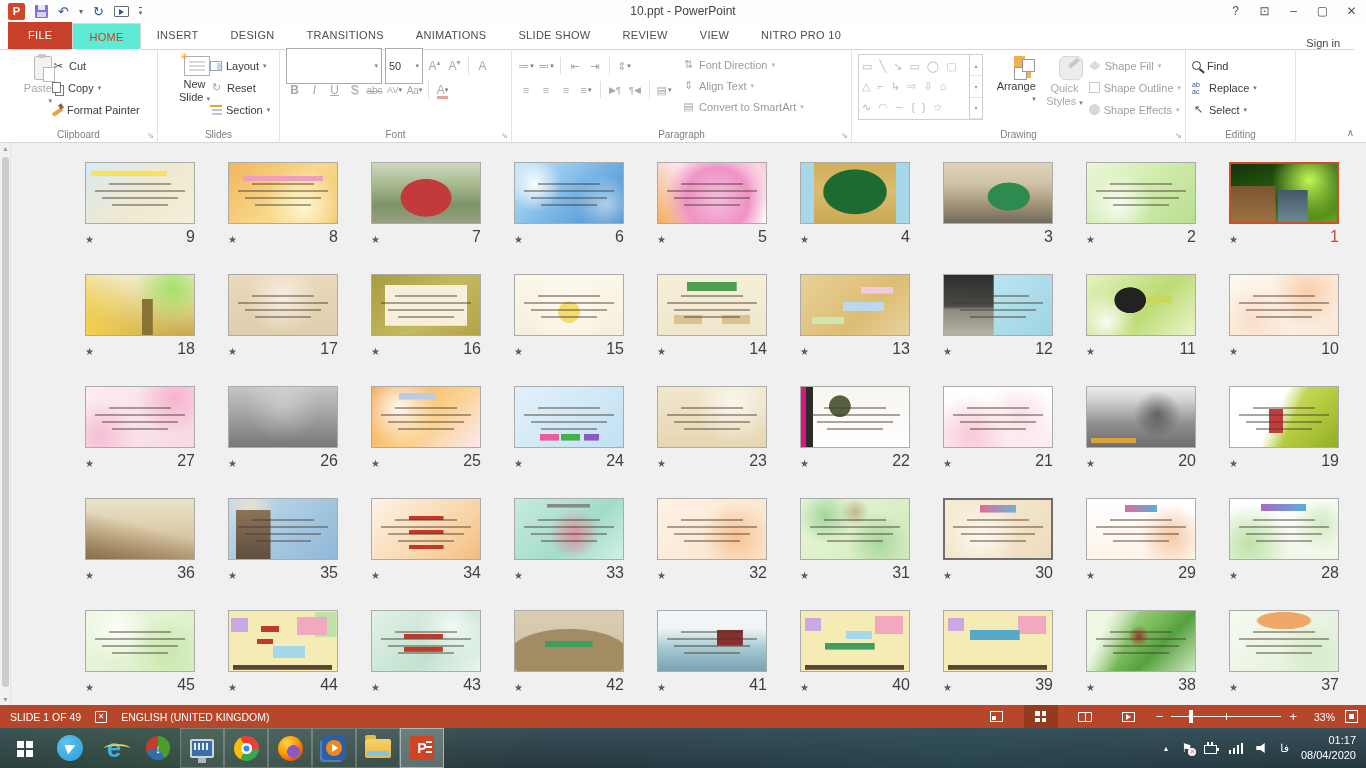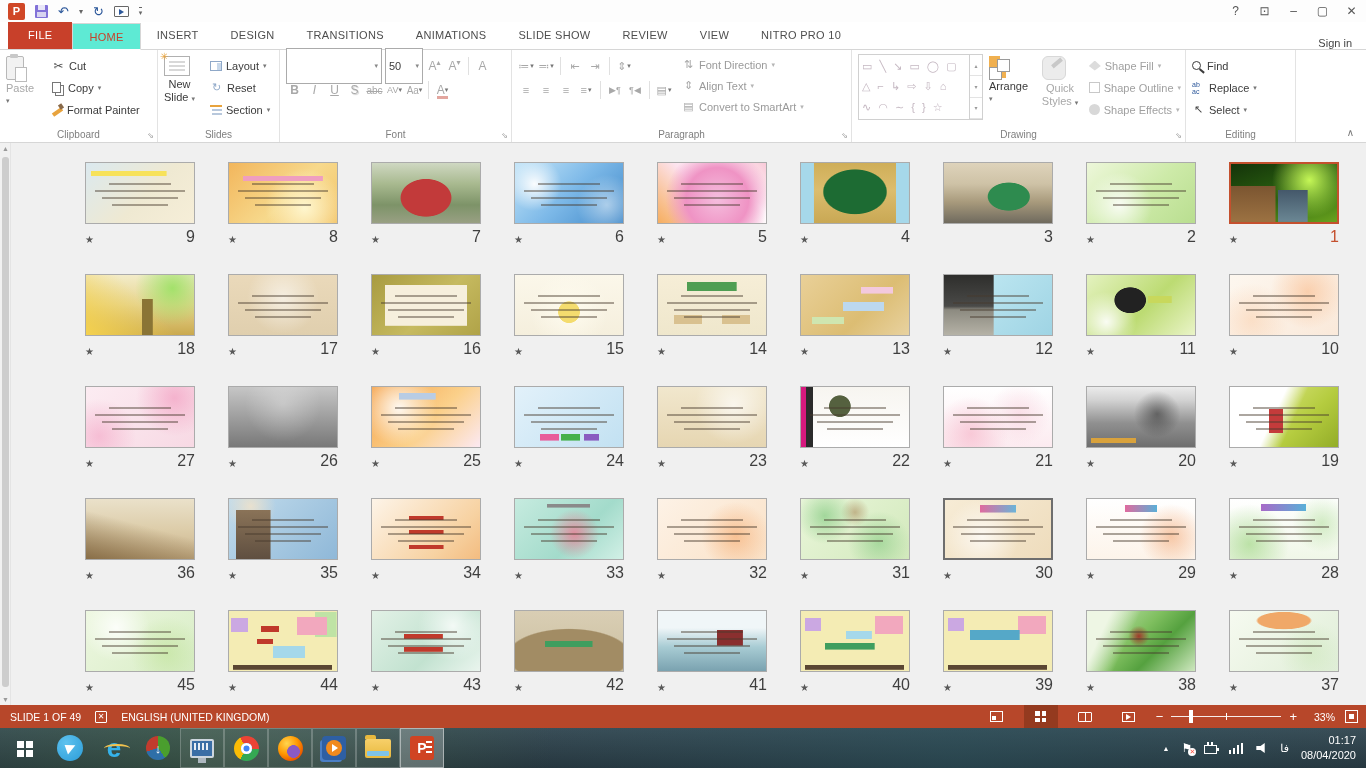--- a/index.html
+++ b/index.html
@@ -16,32 +16,32 @@
   .qat .glyph{color:#2b579a;font-size:13px;line-height:1}
   .qat .small-caret{font-size:8px;color:#666}
   .i-present{width:15px;height:11px;border:1px solid #666;border-radius:1px;position:relative}
   .i-present:before{content:"";position:absolute;left:4px;top:2px;border-left:5px solid #2b579a;border-top:3px solid transparent;border-bottom:3px solid transparent}
   .qat-more{border-top:1px solid #666;font-size:7px;color:#666;line-height:1;padding-top:1px}
   .win-title{position:absolute;left:0;right:0;text-align:center;font-size:12px;color:#444;pointer-events:none}
   .win-controls{margin-left:auto;display:flex;align-items:center;gap:0}
   .win-controls span{width:29px;text-align:center;font-size:12px;color:#555;cursor:default}
 
   
-  .tabrow{position:absolute;top:22px;left:0;right:0;height:28px;background:#fff;border-bottom:1px solid #d6d6d6;display:flex;align-items:flex-end;padding-left:8px}
+  .tabrow{position:absolute;top:22px;left:0;right:12px;height:28px;background:#fff;border-bottom:1px solid #d6d6d6;display:flex;align-items:flex-end;padding-left:8px}
   .tab{padding:0 16px;height:27px;line-height:27px;font-size:11px;letter-spacing:.3px;color:#4e4e4e;white-space:nowrap}
   .tab.file{background:#C8402A;color:#fff;padding:0 20px}
   .tab.active{background:#5eead4;border:1px solid #d6d6d6;border-bottom:1px solid #fff;color:#C8402A;margin-bottom:-1px}
   .signin{margin-left:auto;padding-right:14px;font-size:11px;color:#444}
 
   
   .ribbon{position:absolute;top:50px;left:0;right:0;height:93px;background:#fff;border-bottom:1px solid #d6d6d6;display:flex}
   .rgroup{position:relative;height:100%;border-right:1px solid #e3e3e3;padding:4px 4px 16px 6px}
   .rgroup .glabel{position:absolute;bottom:2px;left:0;right:0;text-align:center;font-size:10px;color:#7f7f7f}
   .launcher{position:absolute;bottom:2px;right:3px;font-size:8px;color:#9a9a9a}
-  .bigbtn{display:flex;flex-direction:column;align-items:flex-start;justify-content:flex-start;width:46px;height:72px;padding-top:2px;gap:2px}
+  .bigbtn{display:flex;flex-direction:column;align-items:flex-end;justify-content:flex-start;width:46px;height:72px;padding-top:2px;gap:2px}
   .bigbtn .blabel{text-align:center;line-height:1.15;color:#3b3b3b}
   .bigbtn.disabled .blabel{color:#a8a8a8}
   .stack{display:flex;flex-direction:column;justify-content:flex-start;gap:5px;padding-top:3px}
   .sbtn{display:flex;align-items:center;gap:4px;color:#3b3b3b;white-space:nowrap;height:17px}
   .sbtn.disabled{color:#a0a0a0}
   .caret{font-size:7px;color:#777}
   .sbtn.disabled .caret{color:#b5b5b5}
   .icon12{width:13px;text-align:center;font-size:11px;line-height:1}
 
   
@@ -187,20 +187,21 @@
   <div class="titlebar">
     <div class="qat">
       <span class="ppt-logo">P</span>
       <span class="i-save"></span>
       <span class="glyph">↶</span>
       <span class="small-caret">▾</span>
       <span class="glyph">↻</span>
       <span class="i-present"></span>
       <span class="qat-more">▾</span>
     </div>
+    <div class="win-title">10.ppt - PowerPoint</div>
     <div class="win-controls">
       <span>?</span>
       <span>⊡</span>
       <span>–</span>
       <span>▢</span>
       <span>✕</span>
     </div>
   </div>
 
   <div class="tabrow">

